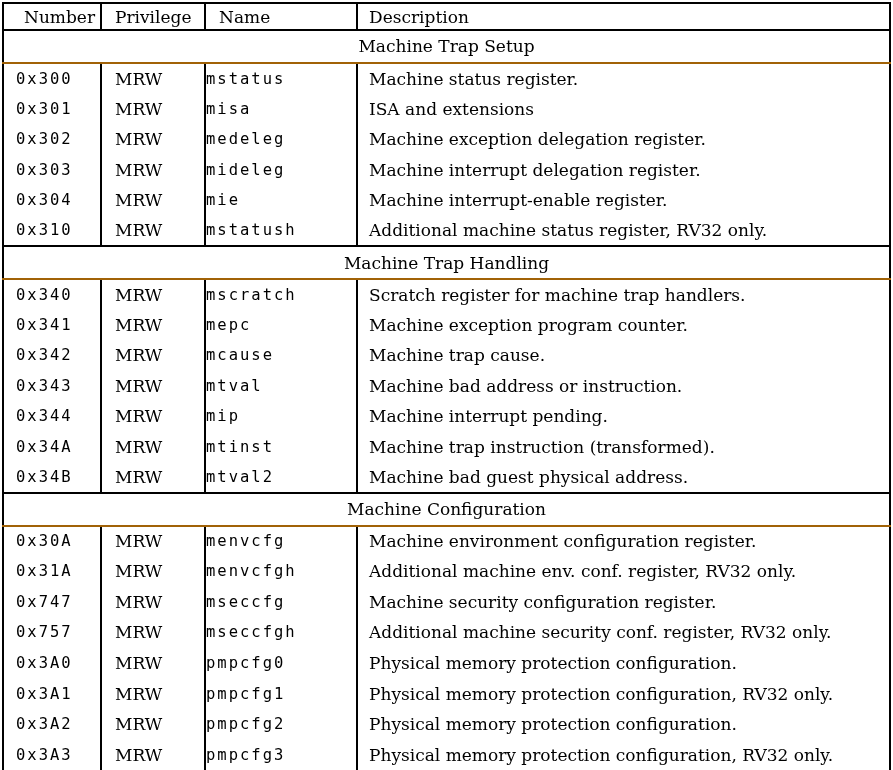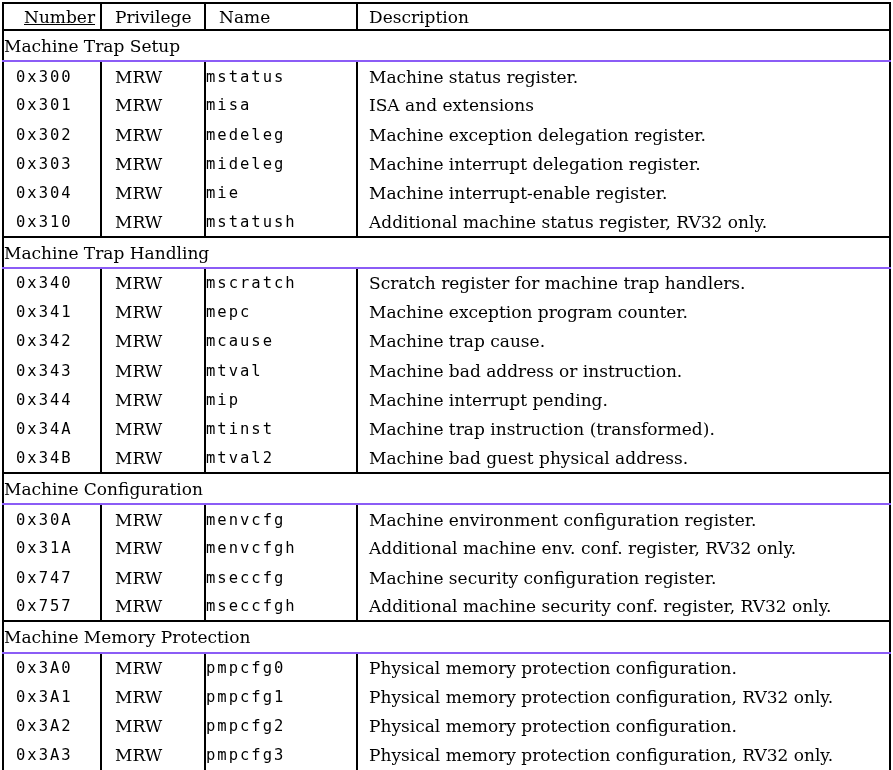--- a/index.html
+++ b/index.html
@@ -38,34 +38,34 @@
     border-left: 2px solid #000000;
     border-right: 2px solid #000000;
   }
   tr.data-row td {
     border-left: 2px solid #000000;
     border-right: 2px solid #000000;
   }
   tr.data-row { height: 27px; }
   tr.section-row td {
     border-top: 2px solid #000000;
-    border-bottom: 2px solid #8b5cf6;
-    text-align: left;
+    border-bottom: 2px solid #a16207;
+    text-align: center;
     height: 27px;
   }
   .mono {
     font-family: "DejaVu Sans Mono", monospace;
     font-size: 15.5px;
     letter-spacing: 2px;
   }
   .c-num  { padding-left: 12px; }
   .c-priv { padding-left: 13px; }
   .c-name { }
   .c-desc { padding-left: 11px; }
-  th.h-number { padding-left: 20px; text-decoration: underline; }
+  th.h-number { padding-left: 20px; }
   th.h-priv   { padding-left: 13px; }
   th.h-name   { padding-left: 13px; }
   th.h-desc   { padding-left: 11px; }
 </style>
 </head>
 <body>
 
 <table class="csr-table">
   <colgroup>
     <col style="width:98px">
@@ -186,23 +186,20 @@
         <td class="c-priv">MRW</td>
         <td class="c-name mono">mseccfg</td>
         <td class="c-desc">Machine security configuration register.</td>
       </tr>
       <tr class="data-row">
         <td class="c-num mono">0x757</td>
         <td class="c-priv">MRW</td>
         <td class="c-name mono">mseccfgh</td>
         <td class="c-desc">Additional machine security conf. register, RV32 only.</td>
       </tr>
-      <tr class="section-row">
-        <td colspan="4">Machine Memory Protection</td>
-      </tr>
       <tr class="data-row">
         <td class="c-num mono">0x3A0</td>
         <td class="c-priv">MRW</td>
         <td class="c-name mono">pmpcfg0</td>
         <td class="c-desc">Physical memory protection configuration.</td>
       </tr>
       <tr class="data-row">
         <td class="c-num mono">0x3A1</td>
         <td class="c-priv">MRW</td>
         <td class="c-name mono">pmpcfg1</td>

